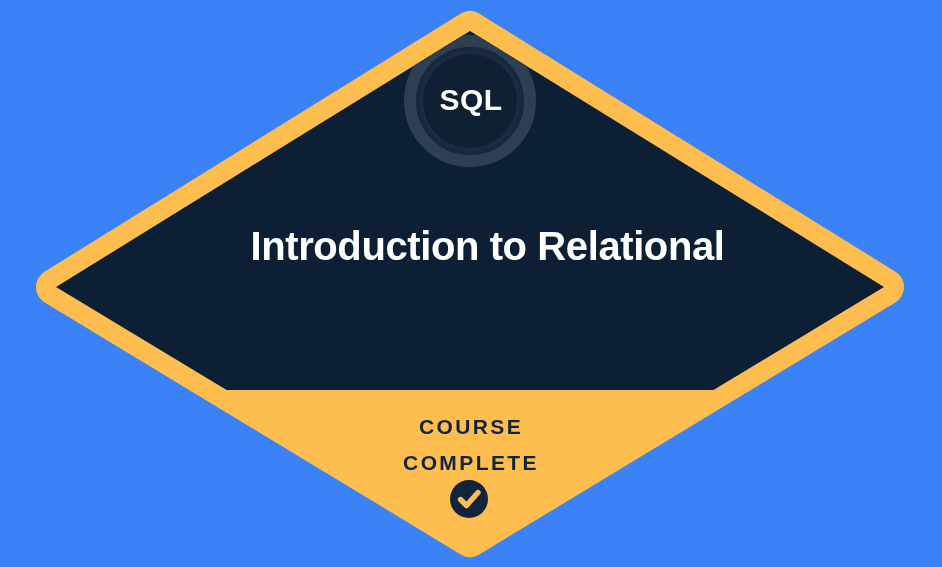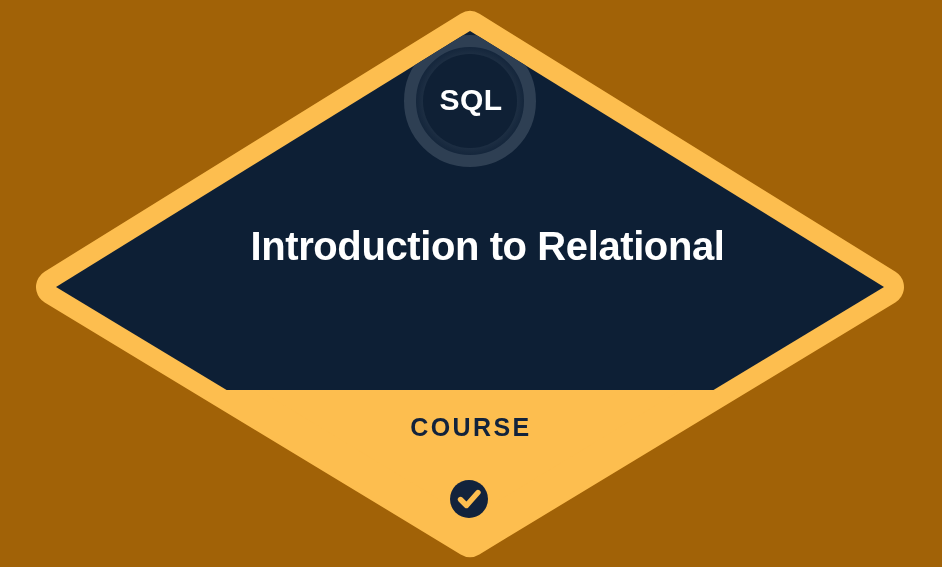--- a/index.html
+++ b/index.html
@@ -13,21 +13,21 @@
     height: 567px;
     overflow: hidden;
     font-family: "Liberation Sans", sans-serif;
     -webkit-font-smoothing: antialiased;
   }
 
   #badge-root {
     position: relative;
     width: 942px;
     height: 567px;
-    background: #a16207;
+    background: #3b82f6;
   }
 
   #badge-svg {
     position: absolute;
     top: 0;
     left: 0;
     width: 942px;
     height: 567px;
     display: block;
   }
@@ -58,21 +58,21 @@
     color: #ffffff;
     letter-spacing: -0.4px;
   }
   #course-title .title-line {
     display: block;
     padding-left: 33px;
   }
 
   #status-text {
     top: 409px;
-    font-size: 25px;
+    font-size: 21px;
     font-weight: 700;
     line-height: 36px;
     letter-spacing: 2.4px;
     color: #12233c;
   }
   #status-text .status-line {
     display: block;
   }
 </style>
 </head>
@@ -117,15 +117,16 @@
   </svg>
 
   <div class="overlay" id="sql-label">SQL</div>
 
   <div class="overlay" id="course-title">
     <span class="title-line">Introduction to Relational</span>
   </div>
 
   <div class="overlay" id="status-text">
     <span class="status-line">COURSE</span>
+    <span class="status-line">COMPLETE</span>
   </div>
 
 </div>
 
 </body></html>

